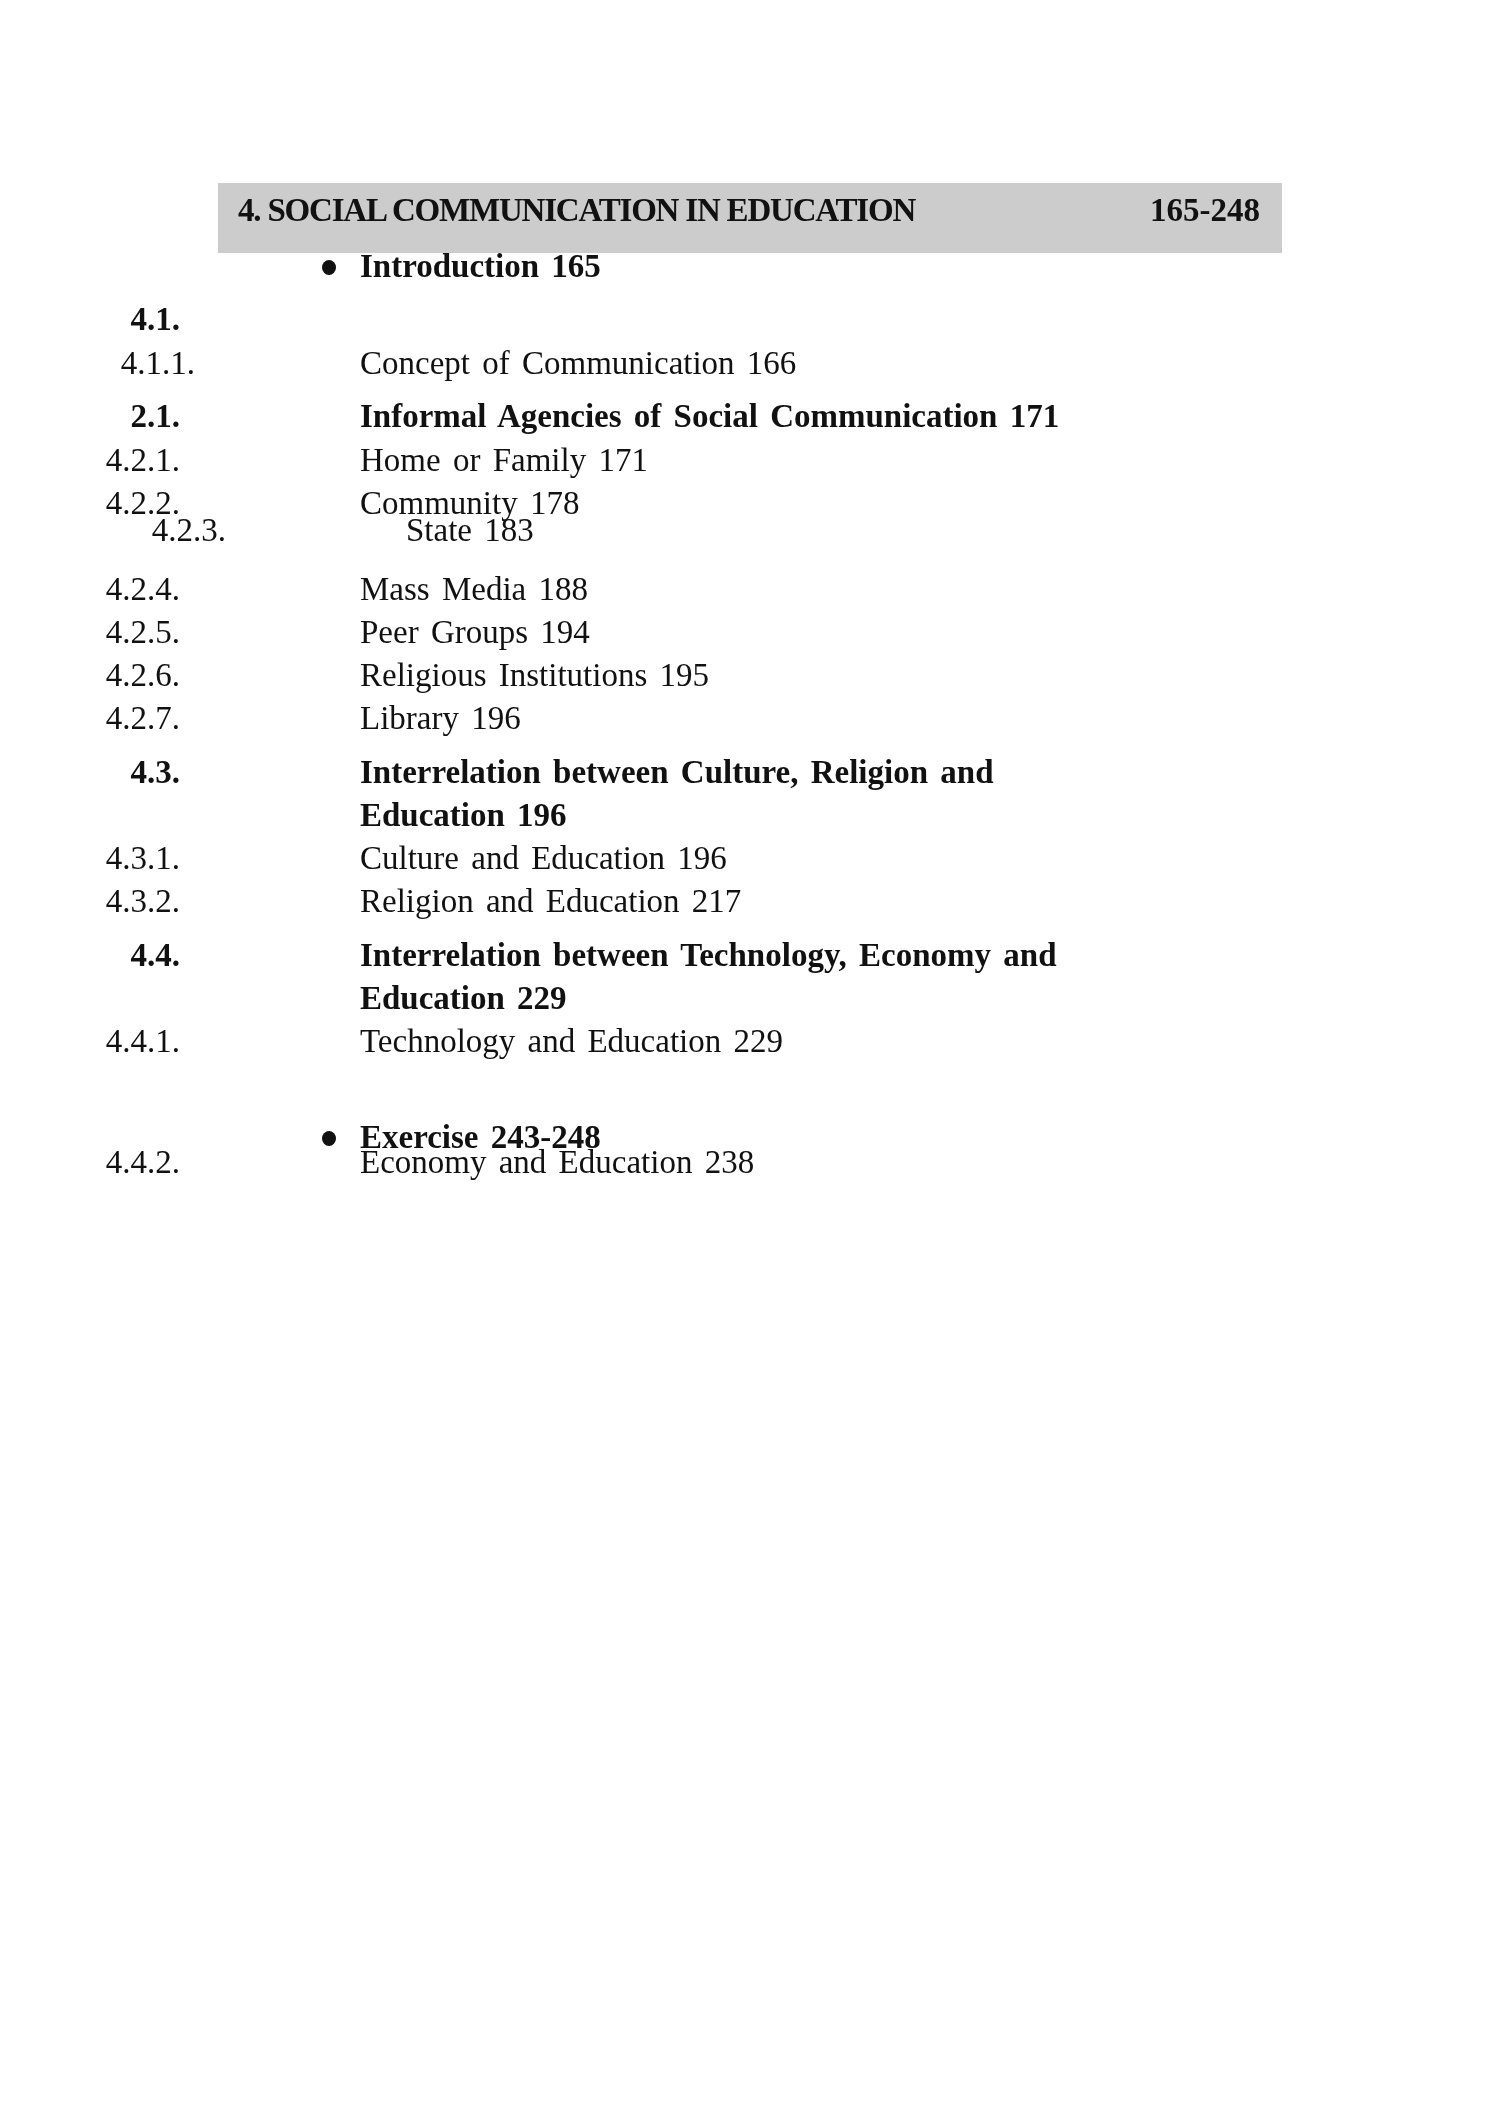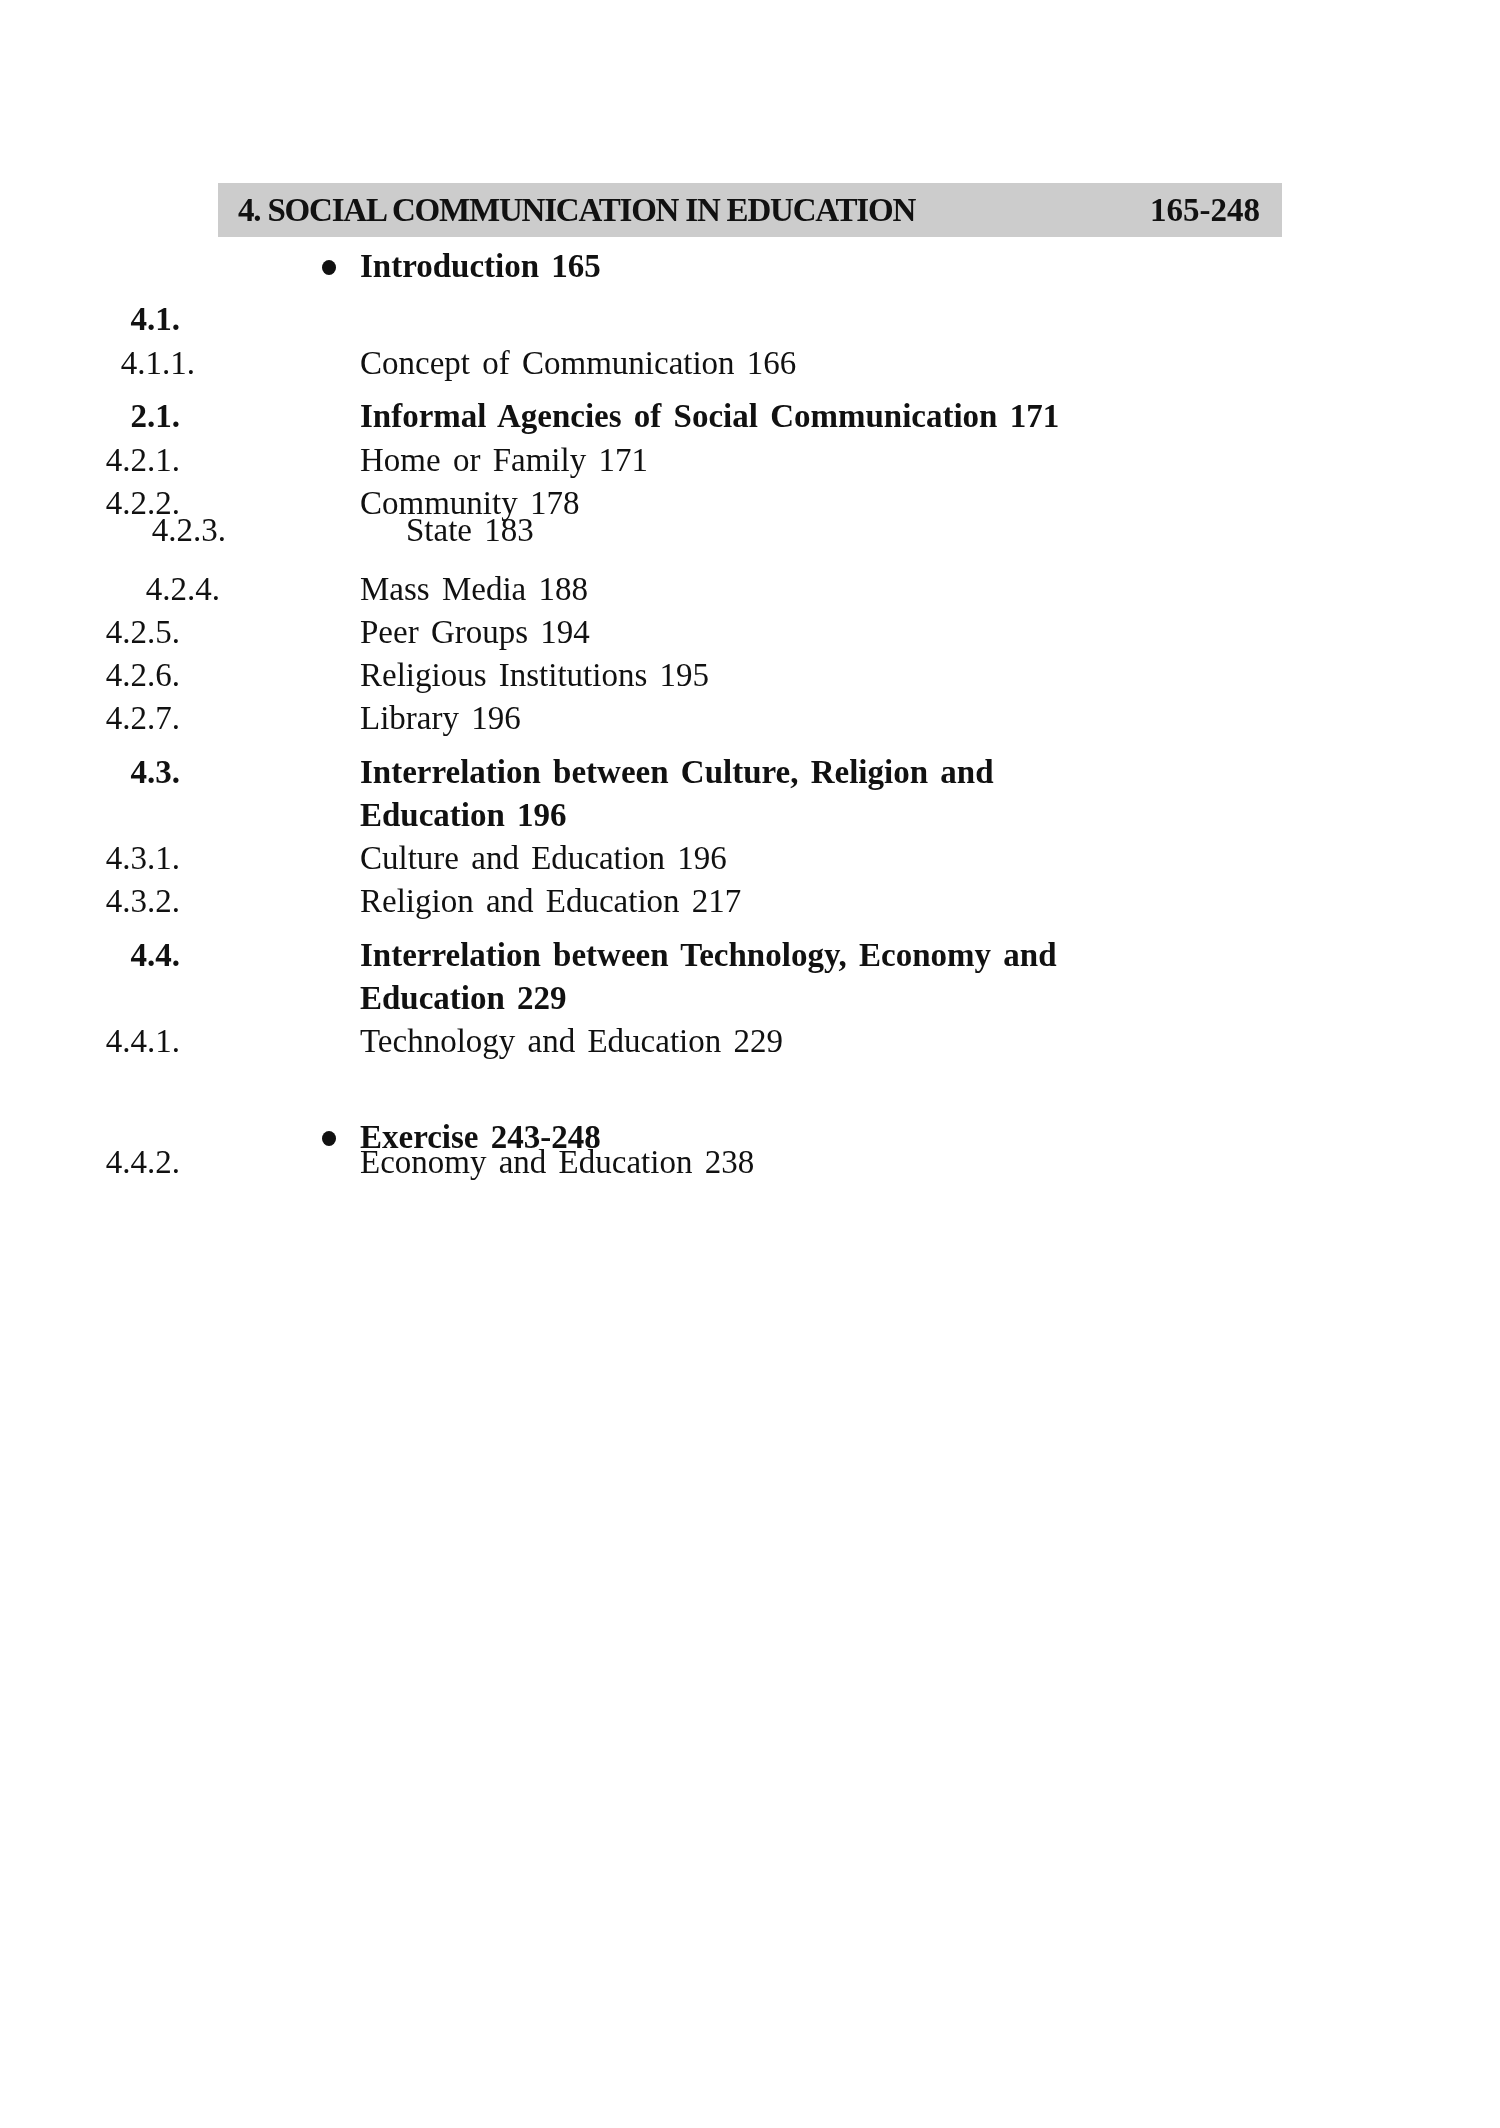--- a/index.html
+++ b/index.html
@@ -1,18 +1,18 @@
 <!DOCTYPE html>
 <html><head>
 <meta charset="utf-8">
 <style>
   html, body { margin: 0; padding: 0; background: #ffffff; }
   body { width: 1500px; height: 2128px; position: relative; overflow: hidden;
          font-family: "Liberation Serif", "DejaVu Serif", serif; color: #111111; }
-  .header-bar { position: absolute; left: 218px; top: 183px; width: 1064px; height: 54px;
+  .header-bar { position: absolute; left: 218px; top: 183px; width: 1064px; height: 70px;
                 background: #cccccc; }
   .header-title { position: absolute; left: 20px; top: 0; line-height: 54px; font-weight: bold;
                   font-size: 33px; letter-spacing: -1.2px; }
   .header-range { position: absolute; right: 22px; top: 0; line-height: 54px; font-weight: bold;
                   font-size: 33px; }
   .toc-row { position: absolute; left: 0; width: 1341px; height: 44px; }
   .toc-num { position: absolute; right: calc(1500px - 339px); top: 0; line-height: 44px;
              font-size: 33px; white-space: nowrap; }
   .toc-text { position: absolute; left: 360px; top: 0; line-height: 44px; font-size: 33px;
               white-space: nowrap; word-spacing: 4px; }
@@ -57,21 +57,21 @@
     <div class="toc-row" style="top: 481px;">
     <span class="toc-num">4.2.2.</span>
 
     <span class="toc-text">Community 178</span>
   </div>
     <div class="toc-row" style="top: 508px; margin-left: 46px;">
     <span class="toc-num">4.2.3.</span>
 
     <span class="toc-text">State 183</span>
   </div>
-    <div class="toc-row" style="top: 567px; padding-left: 40px;">
+    <div class="toc-row" style="top: 567px;">
     <span class="toc-num">4.2.4.</span>
 
     <span class="toc-text">Mass Media 188</span>
   </div>
     <div class="toc-row" style="top: 610px;">
     <span class="toc-num">4.2.5.</span>
 
     <span class="toc-text">Peer Groups 194</span>
   </div>
     <div class="toc-row" style="top: 653px;">

